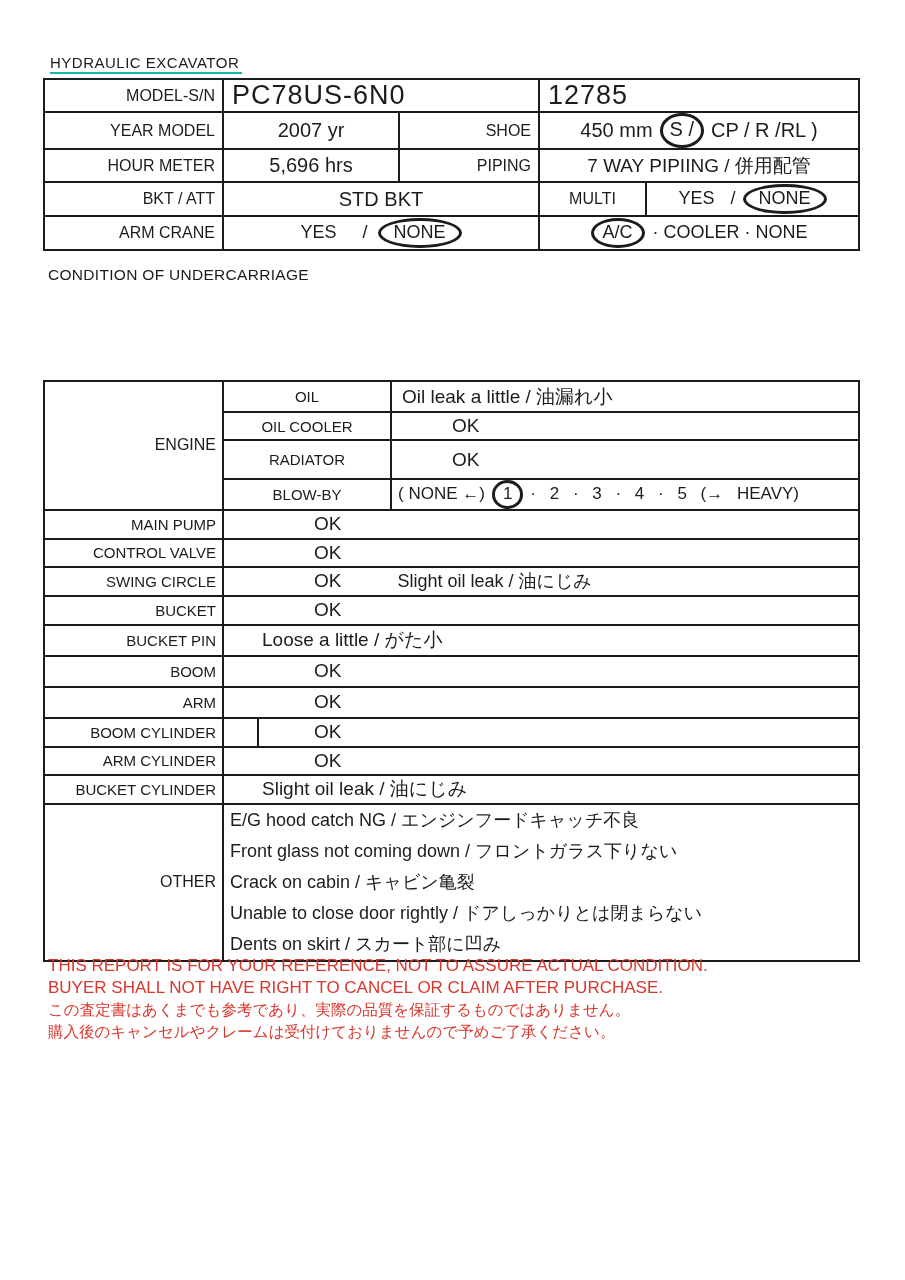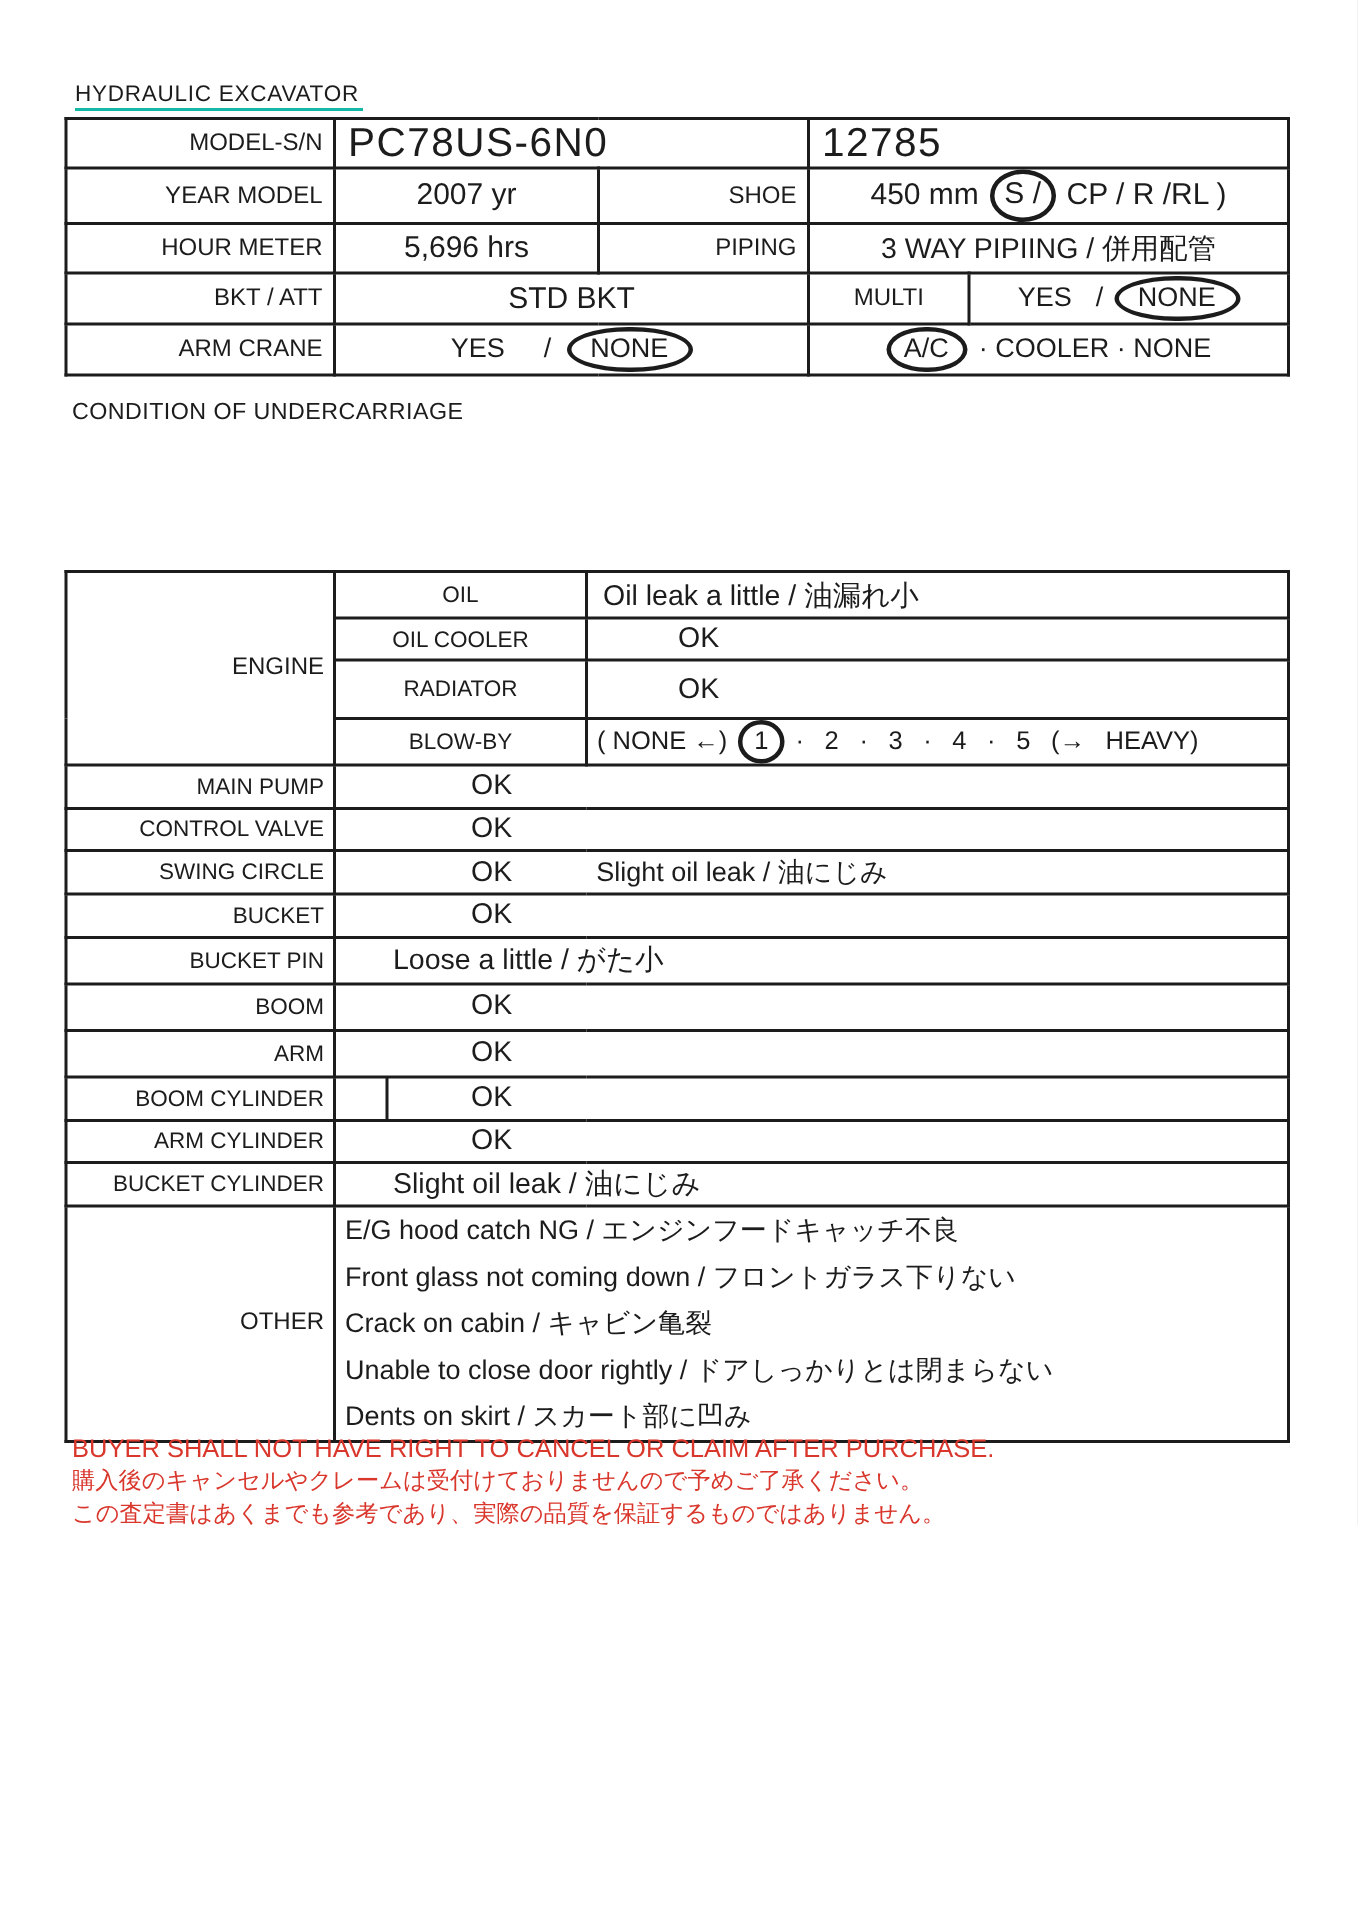--- a/index.html
+++ b/index.html
@@ -89,21 +89,21 @@
           <span>450 mm</span>
           <span class="circ shoe-circ">S /</span>
           <span>CP / R /RL )</span>
         </div>
       </td>
     </tr>
     <tr style="height:33px">
       <td class="lbl">HOUR METER</td>
       <td class="cval">5,696 hrs</td>
       <td class="lbl">PIPING</td>
-      <td class="pipval" colspan="2">3 WAY PIPIING / 併用配管</td>
+      <td class="pipval" colspan="2">7 WAY PIPIING / 併用配管</td>
     </tr>
     <tr style="height:34px">
       <td class="lbl">BKT / ATT</td>
       <td class="cval" colspan="2">STD BKT</td>
       <td class="sub" style="font-size:16px">MULTI</td>
       <td>
         <div class="flexc yn-flex">
           <span>YES</span>
           <span>/</span>
           <span class="circ yn-circ">NONE</span>
@@ -211,18 +211,19 @@
         <div class="other-line">Front glass not coming down / フロントガラス下りない</div>
         <div class="other-line">Crack on cabin / キャビン亀裂</div>
         <div class="other-line">Unable to close door rightly / ドアしっかりとは閉まらない</div>
         <div class="other-line">Dents on skirt / スカート部に凹み</div>
       </td>
     </tr>
   </tbody>
     </table>
 
   <div class="disclaimer">
+    <div class="disc-en">THIS REPORT IS FOR YOUR REFERENCE, NOT TO ASSURE ACTUAL CONDITION.</div>
     <div class="disc-en">BUYER SHALL NOT HAVE RIGHT TO CANCEL OR CLAIM AFTER PURCHASE.</div>
+    <div class="disc-jp">この査定書はあくまでも参考であり、実際の品質を保証するものではありません。</div>
     <div class="disc-jp">購入後のキャンセルやクレームは受付けておりませんので予めご了承ください。</div>
-    <div class="disc-jp">この査定書はあくまでも参考であり、実際の品質を保証するものではありません。</div>
   </div>
 
 </div>
 
 </body></html>

